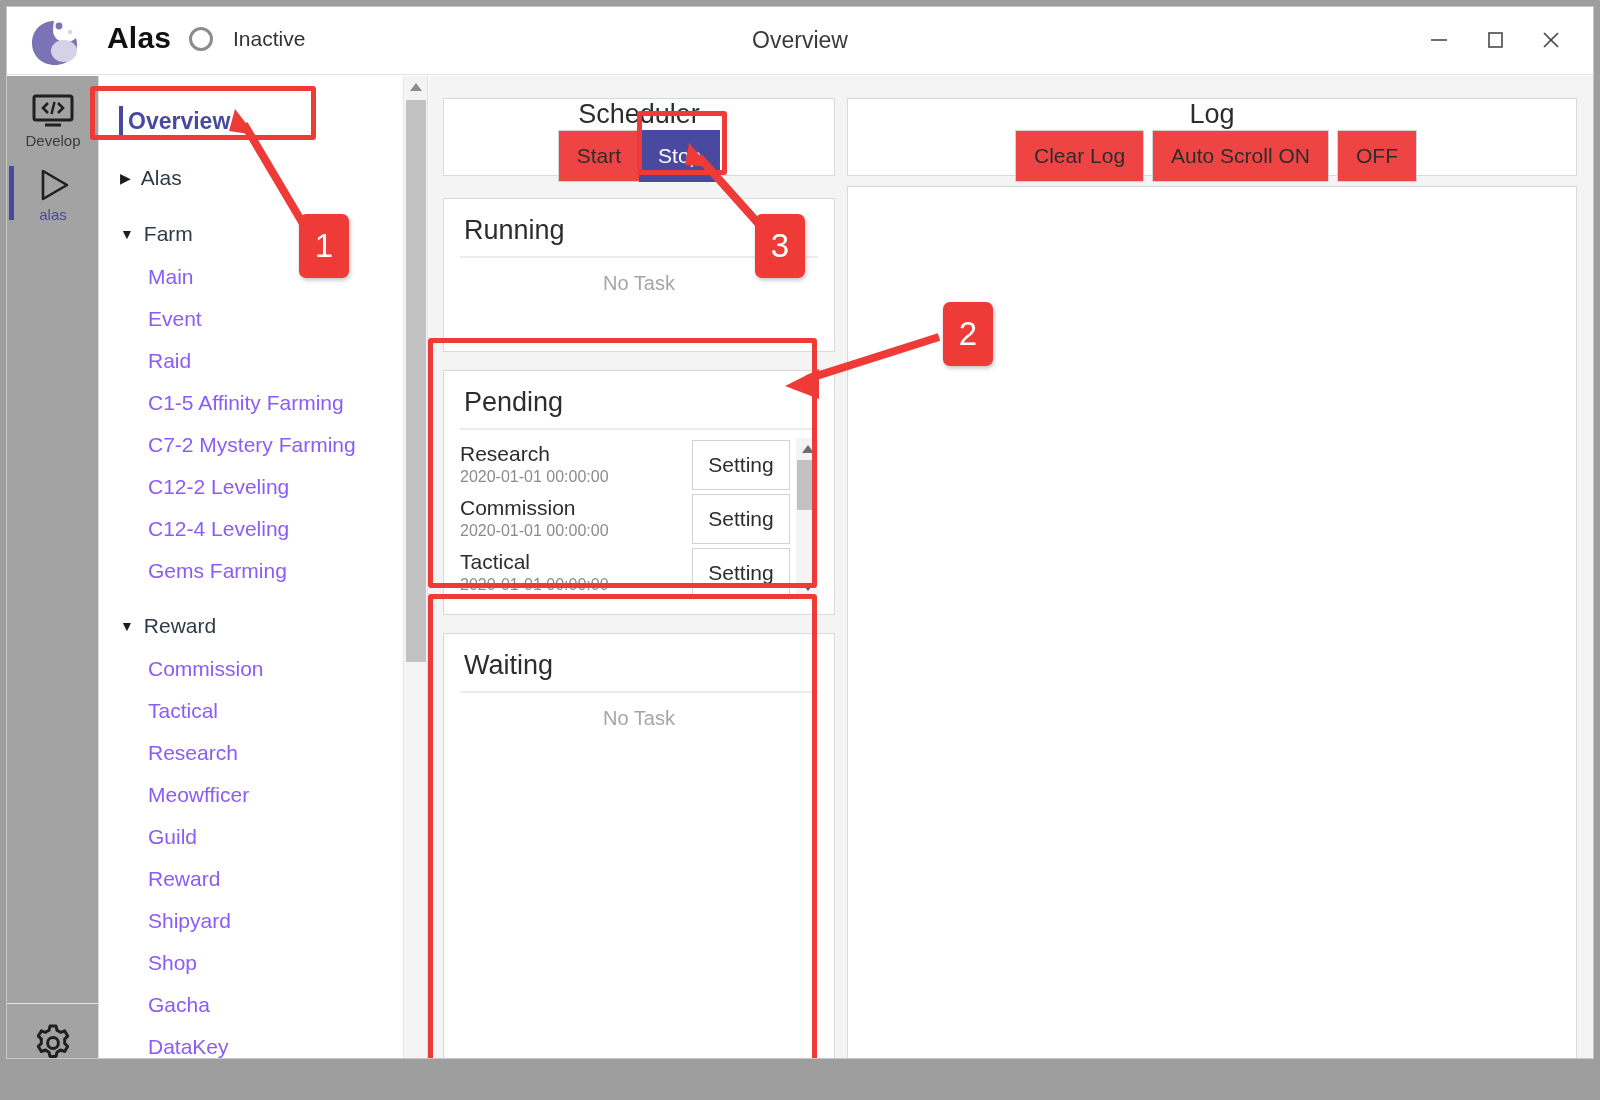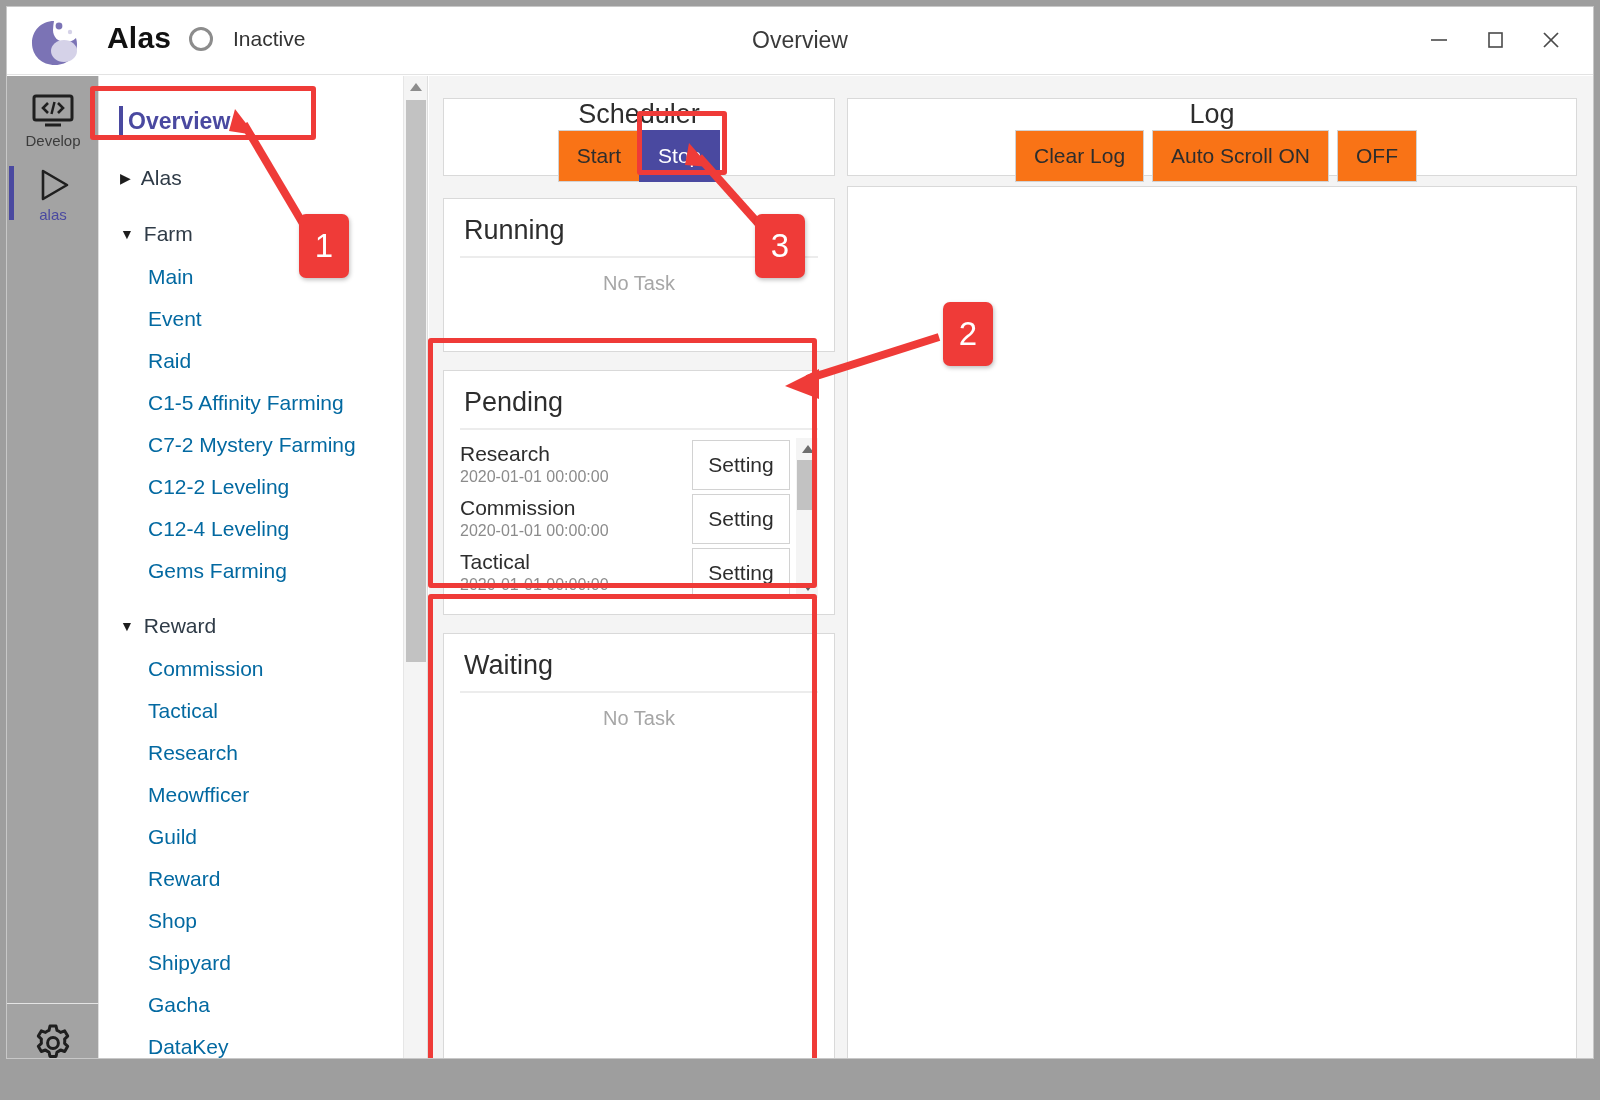--- a/index.html
+++ b/index.html
@@ -110,21 +110,21 @@
   }
   .nav-group {
     display: flex; align-items: center; gap: 10px;
     height: 44px; padding-left: 20px;
     font-size: 21px; color: #2f3b47;
   }
   .caret { font-size: 14px; color: #1d1d1d; line-height: 1; }
   .nav-child {
     height: 42px; display: flex; align-items: center;
     padding-left: 48px;
-    font-size: 21px; color: #0369a1;
+    font-size: 21px; color: #8b5cf6;
   }
   .nav-spacer { height: 12px; }
 
   
   .nav-sb {
     position: absolute; right: 0; top: 0;
     width: 24px; height: 1018px;
     background: #f4f4f4; border-left: 1px solid #e6e6e6;
   }
   .sb-arrow {
@@ -157,21 +157,21 @@
     padding: 0 16px;
     height: 76px;
     flex-direction: column;
   }
   .card-title {
     font-size: 27px; color: #2d2d2d; flex: 1;
   }
   .btn {
     height: 52px; padding: 0 18px;
     display: flex; align-items: center; justify-content: center;
-    border: 1px solid #d2d2d2; background: #f97316;
+    border: 1px solid #d2d2d2; background: #ef4444;
     font-size: 21px; color: #2d2d2d;
     font-family: "Liberation Sans", sans-serif;
   }
   .btn.primary {
     background: #4a49a0; border-color: #4a49a0; color: #ffffff;
   }
   .btn-group { display: flex; }
   .btn-group .btn + .btn { margin-left: -1px; }
   .log-btns .btn { margin-left: 8px; }
 
@@ -372,24 +372,24 @@
       <div class="nav-child">
           <span>Meowfficer</span>
         </div>
       <div class="nav-child">
           <span>Guild</span>
         </div>
       <div class="nav-child">
           <span>Reward</span>
         </div>
       <div class="nav-child">
+          <span>Shipyard</span>
+        </div>
+      <div class="nav-child">
           <span>Shop</span>
-        </div>
-      <div class="nav-child">
-          <span>Shipyard</span>
         </div>
       <div class="nav-child">
           <span>Gacha</span>
         </div>
       <div class="nav-child">
           <span>DataKey</span>
         </div>
     </div>
 
     <div class="nav-sb">

